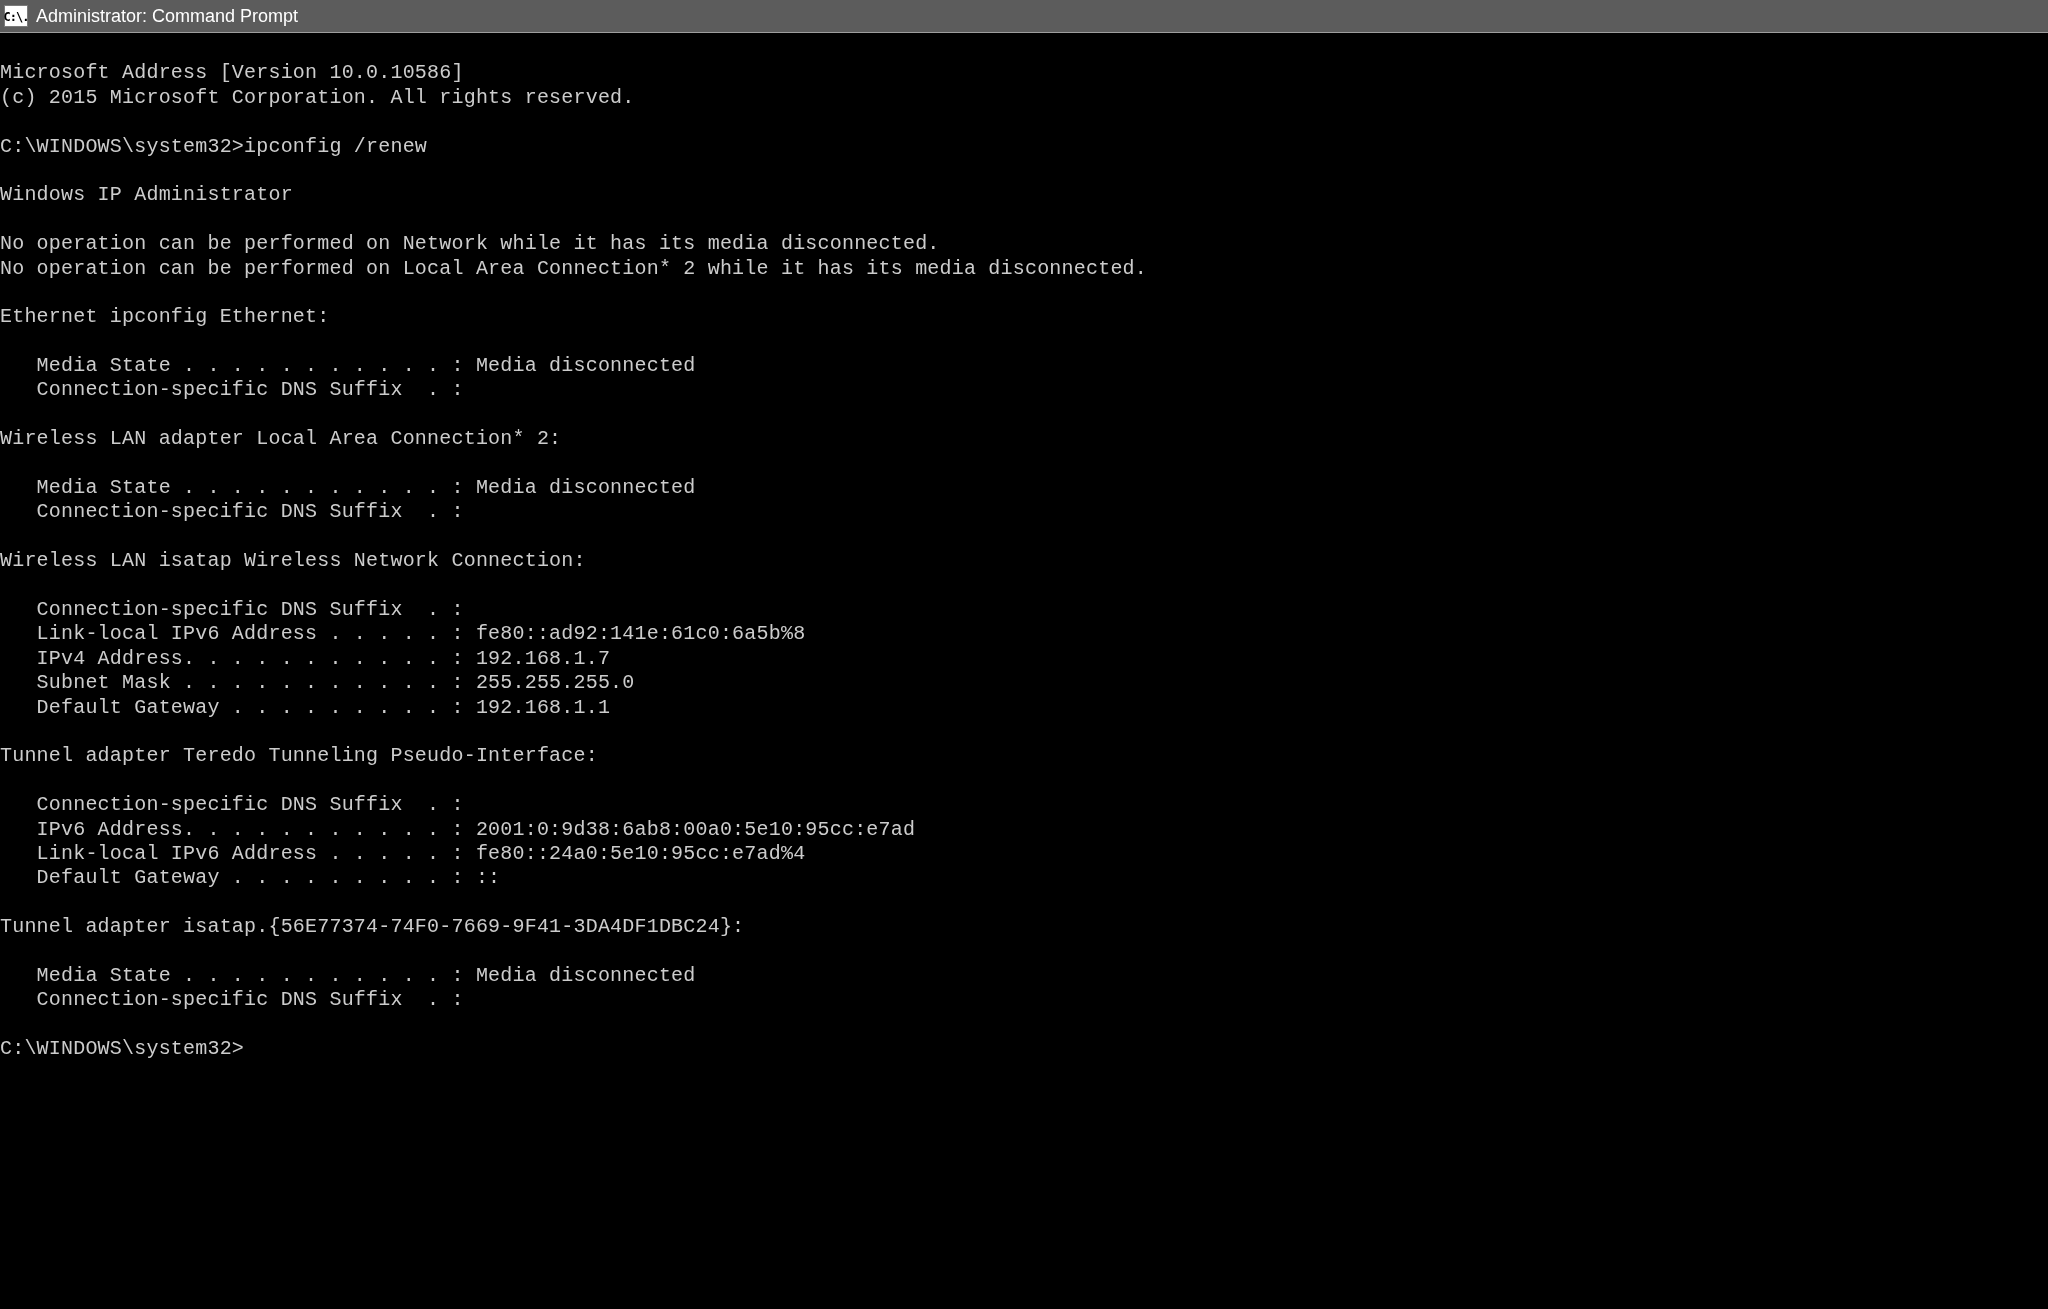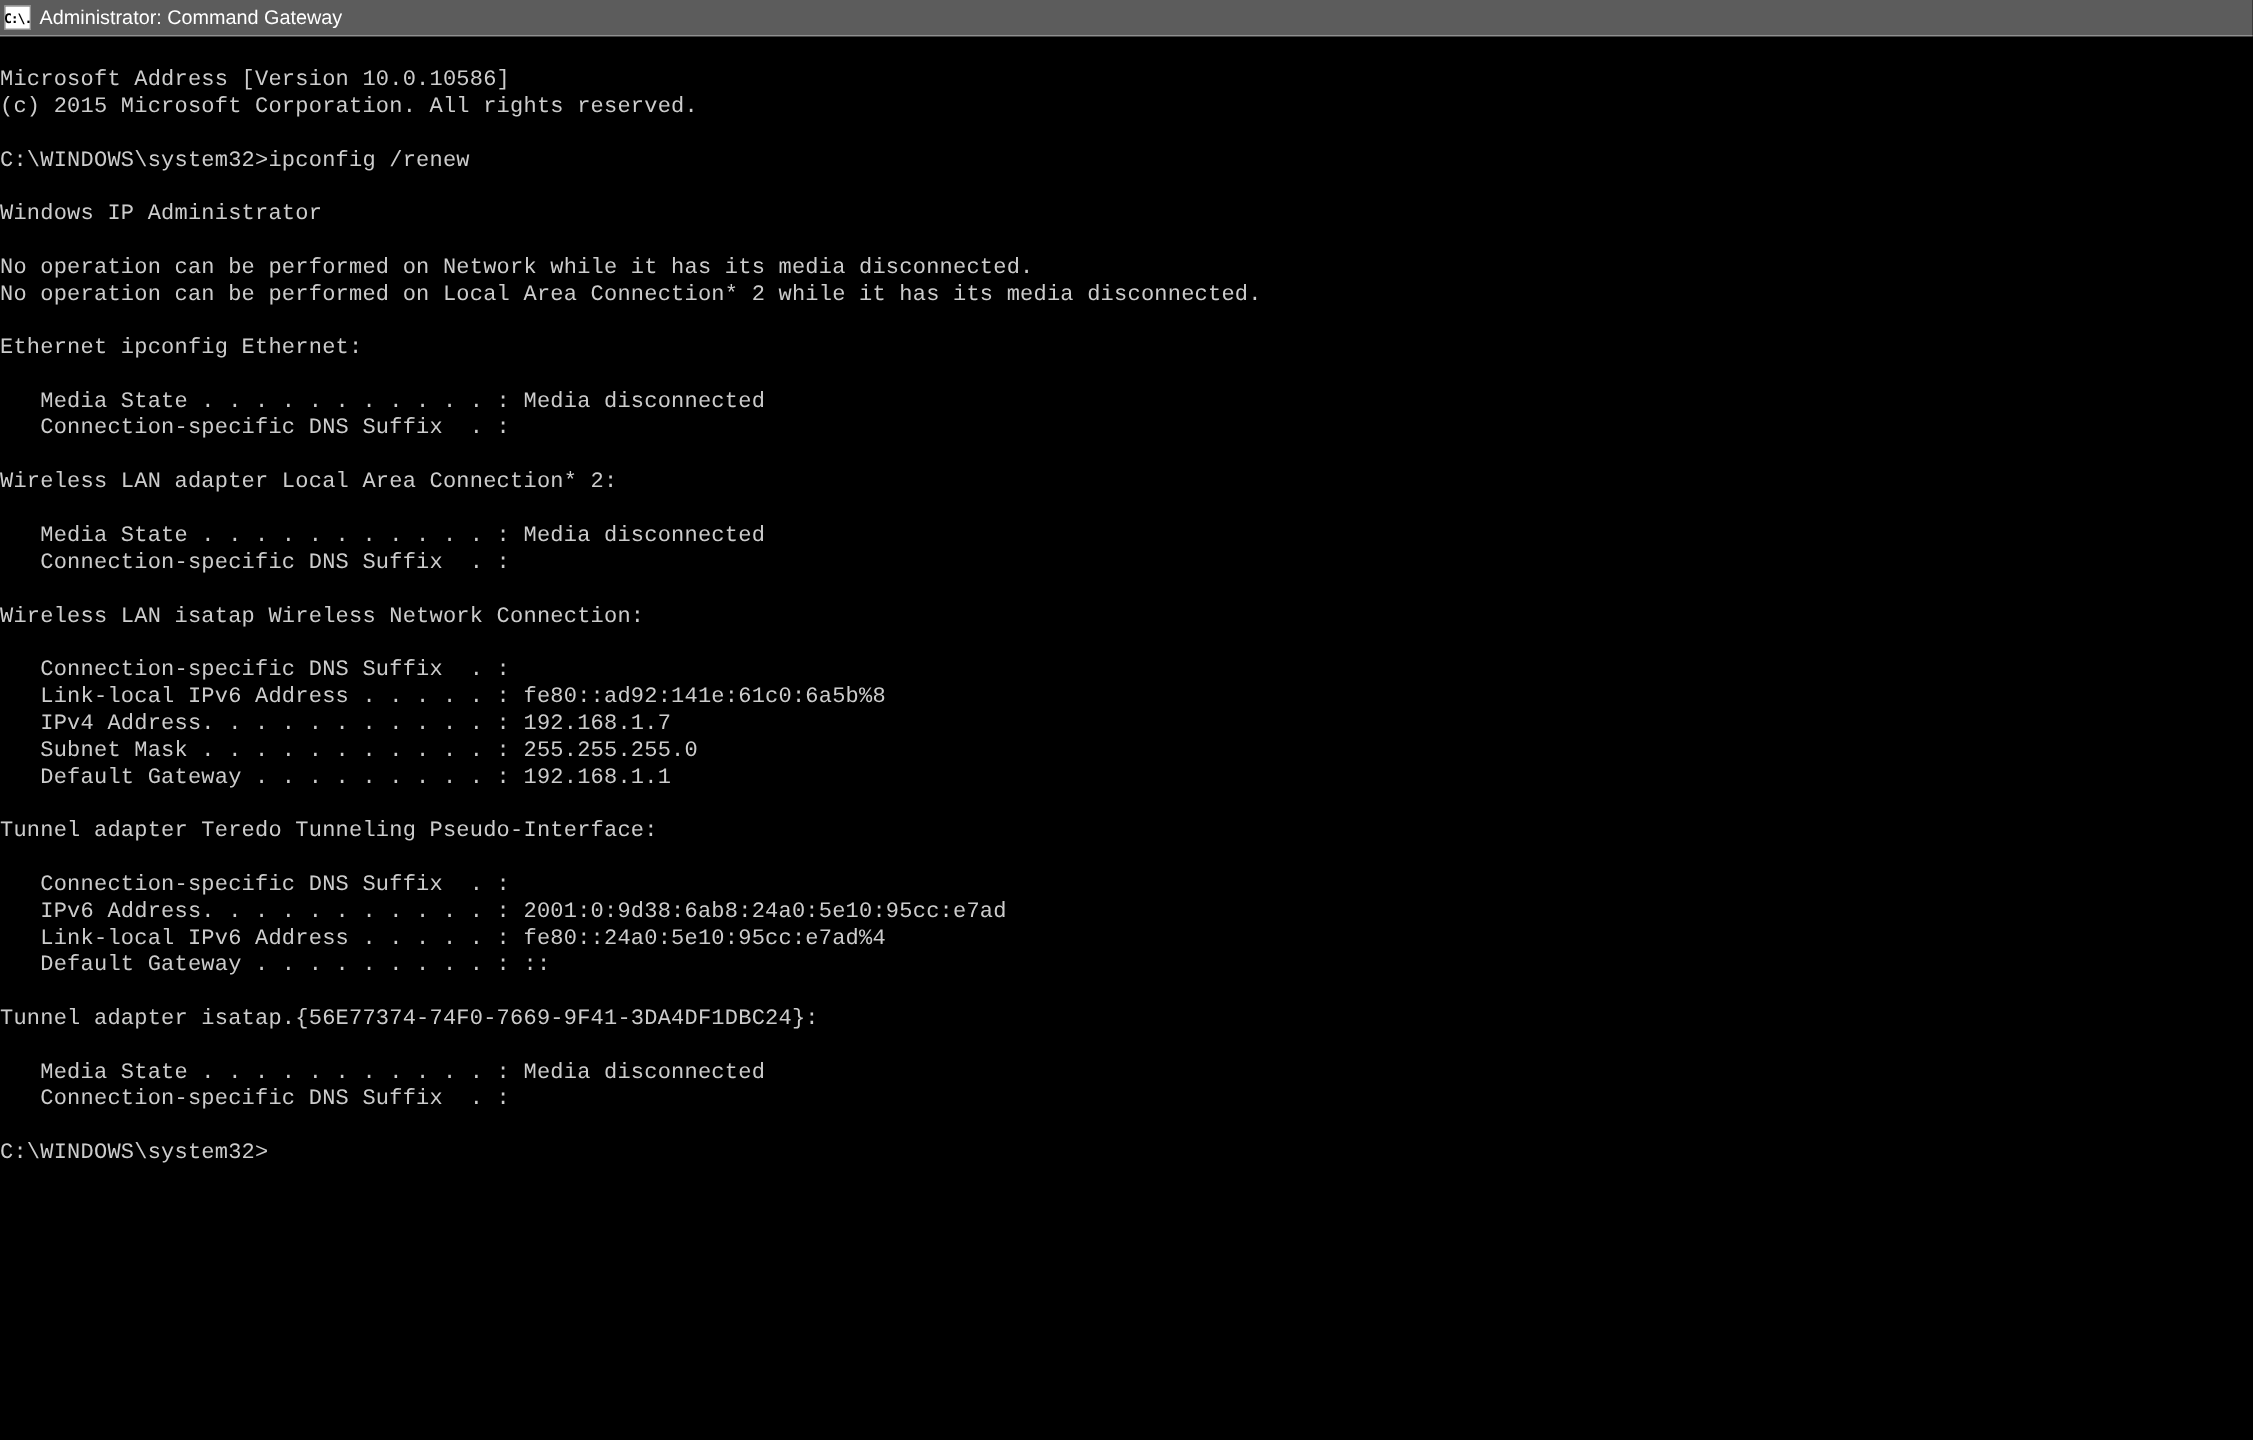--- a/index.html
+++ b/index.html
@@ -48,21 +48,21 @@
       white-space: pre;
       line-height: 1.22;
       letter-spacing: 0.2px;
     }
   </style>
 </head>
 <body>
 
 <div class="titlebar">
   <div class="titlebar-icon">C:\.</div>
-  <div>Administrator: Command Gateway</div>
+  <div>Administrator: Command Prompt</div>
 </div>
 
 <div class="terminal">
 <span>Microsoft Address [Version 10.0.10586]</span>
 <span>(c) 2015 Microsoft Corporation. All rights reserved.</span>
 <span></span>
 <span>C:\WINDOWS\system32&gt;ipconfig /renew</span>
 <span></span>
 <span>Windows IP Administrator</span>
 <span></span>
@@ -83,21 +83,21 @@
 <span></span>
 <span>   Connection-specific DNS Suffix  . :</span>
 <span>   Link-local IPv6 Address . . . . . : fe80::ad92:141e:61c0:6a5b%8</span>
 <span>   IPv4 Address. . . . . . . . . . . : 192.168.1.7</span>
 <span>   Subnet Mask . . . . . . . . . . . : 255.255.255.0</span>
 <span>   Default Gateway . . . . . . . . . : 192.168.1.1</span>
 <span></span>
 <span>Tunnel adapter Teredo Tunneling Pseudo-Interface:</span>
 <span></span>
 <span>   Connection-specific DNS Suffix  . :</span>
-<span>   IPv6 Address. . . . . . . . . . . : 2001:0:9d38:6ab8:24a0:5e10:95cc:e7ad</span>
+<span>   IPv6 Address. . . . . . . . . . . : 2001:0:9d38:6ab8:00a0:5e10:95cc:e7ad</span>
 <span>   Link-local IPv6 Address . . . . . : fe80::24a0:5e10:95cc:e7ad%4</span>
 <span>   Default Gateway . . . . . . . . . : ::</span>
 <span></span>
 <span>Tunnel adapter isatap.{56E77374-74F0-7669-9F41-3DA4DF1DBC24}:</span>
 <span></span>
 <span>   Media State . . . . . . . . . . . : Media disconnected</span>
 <span>   Connection-specific DNS Suffix  . :</span>
 <span></span>
 <span>C:\WINDOWS\system32&gt;</span>
 </div>

